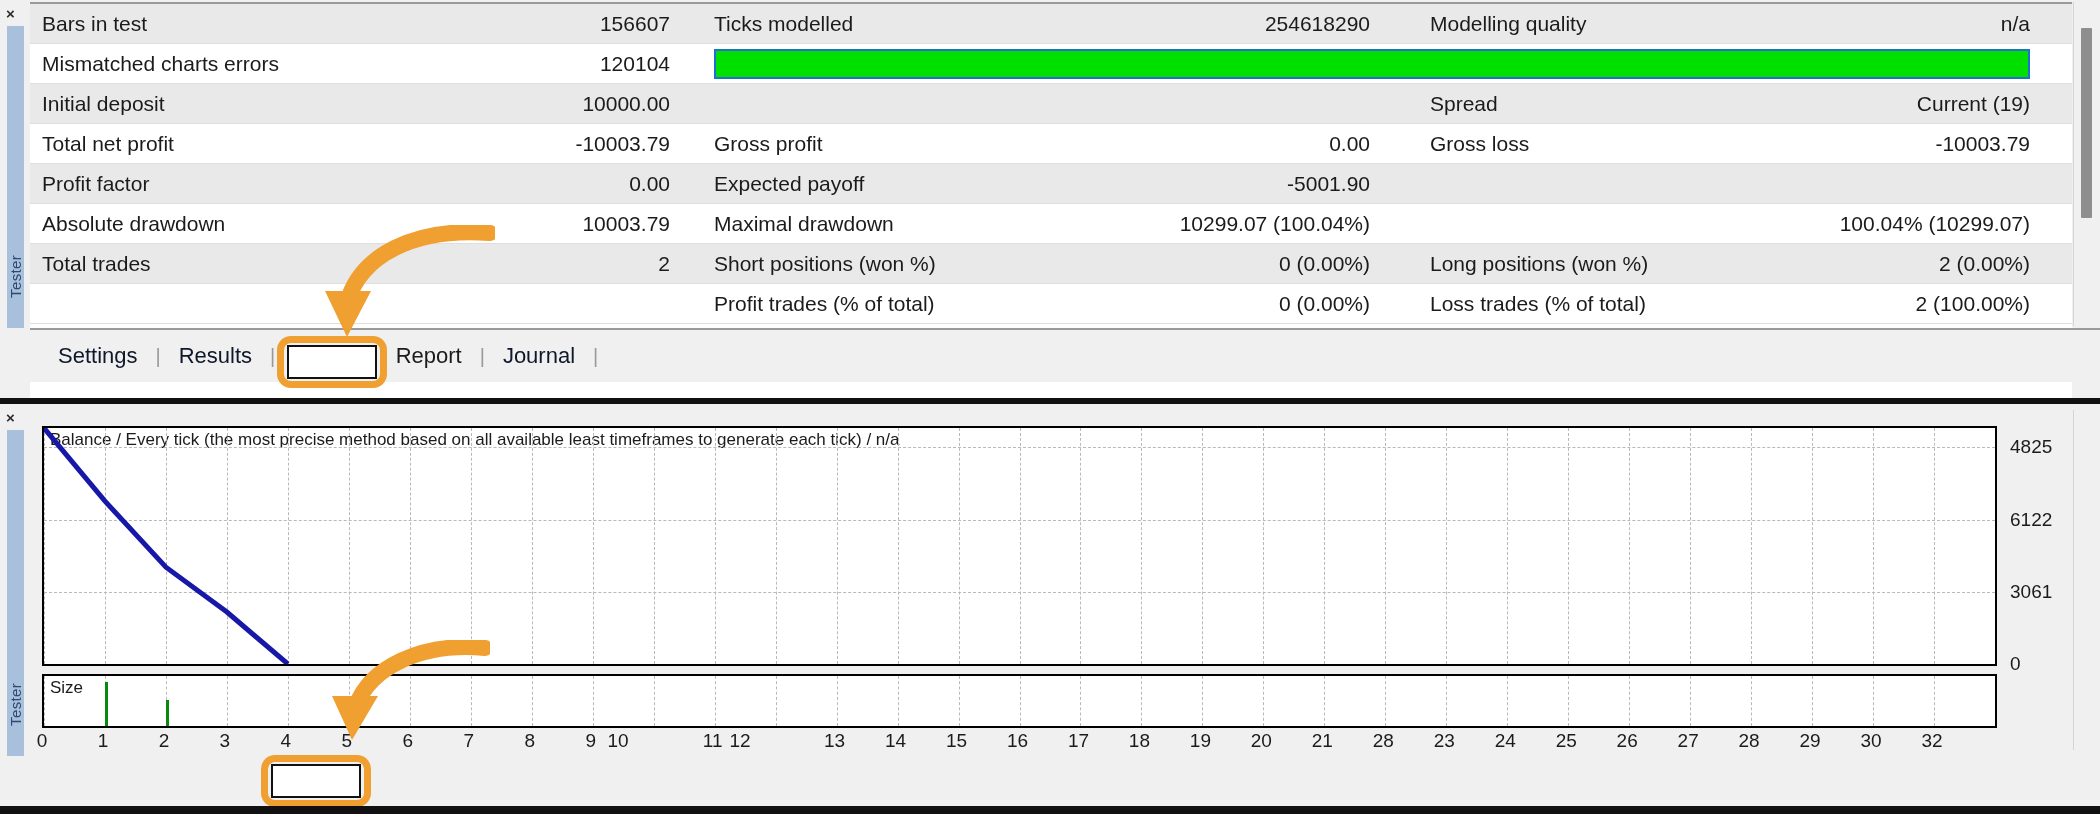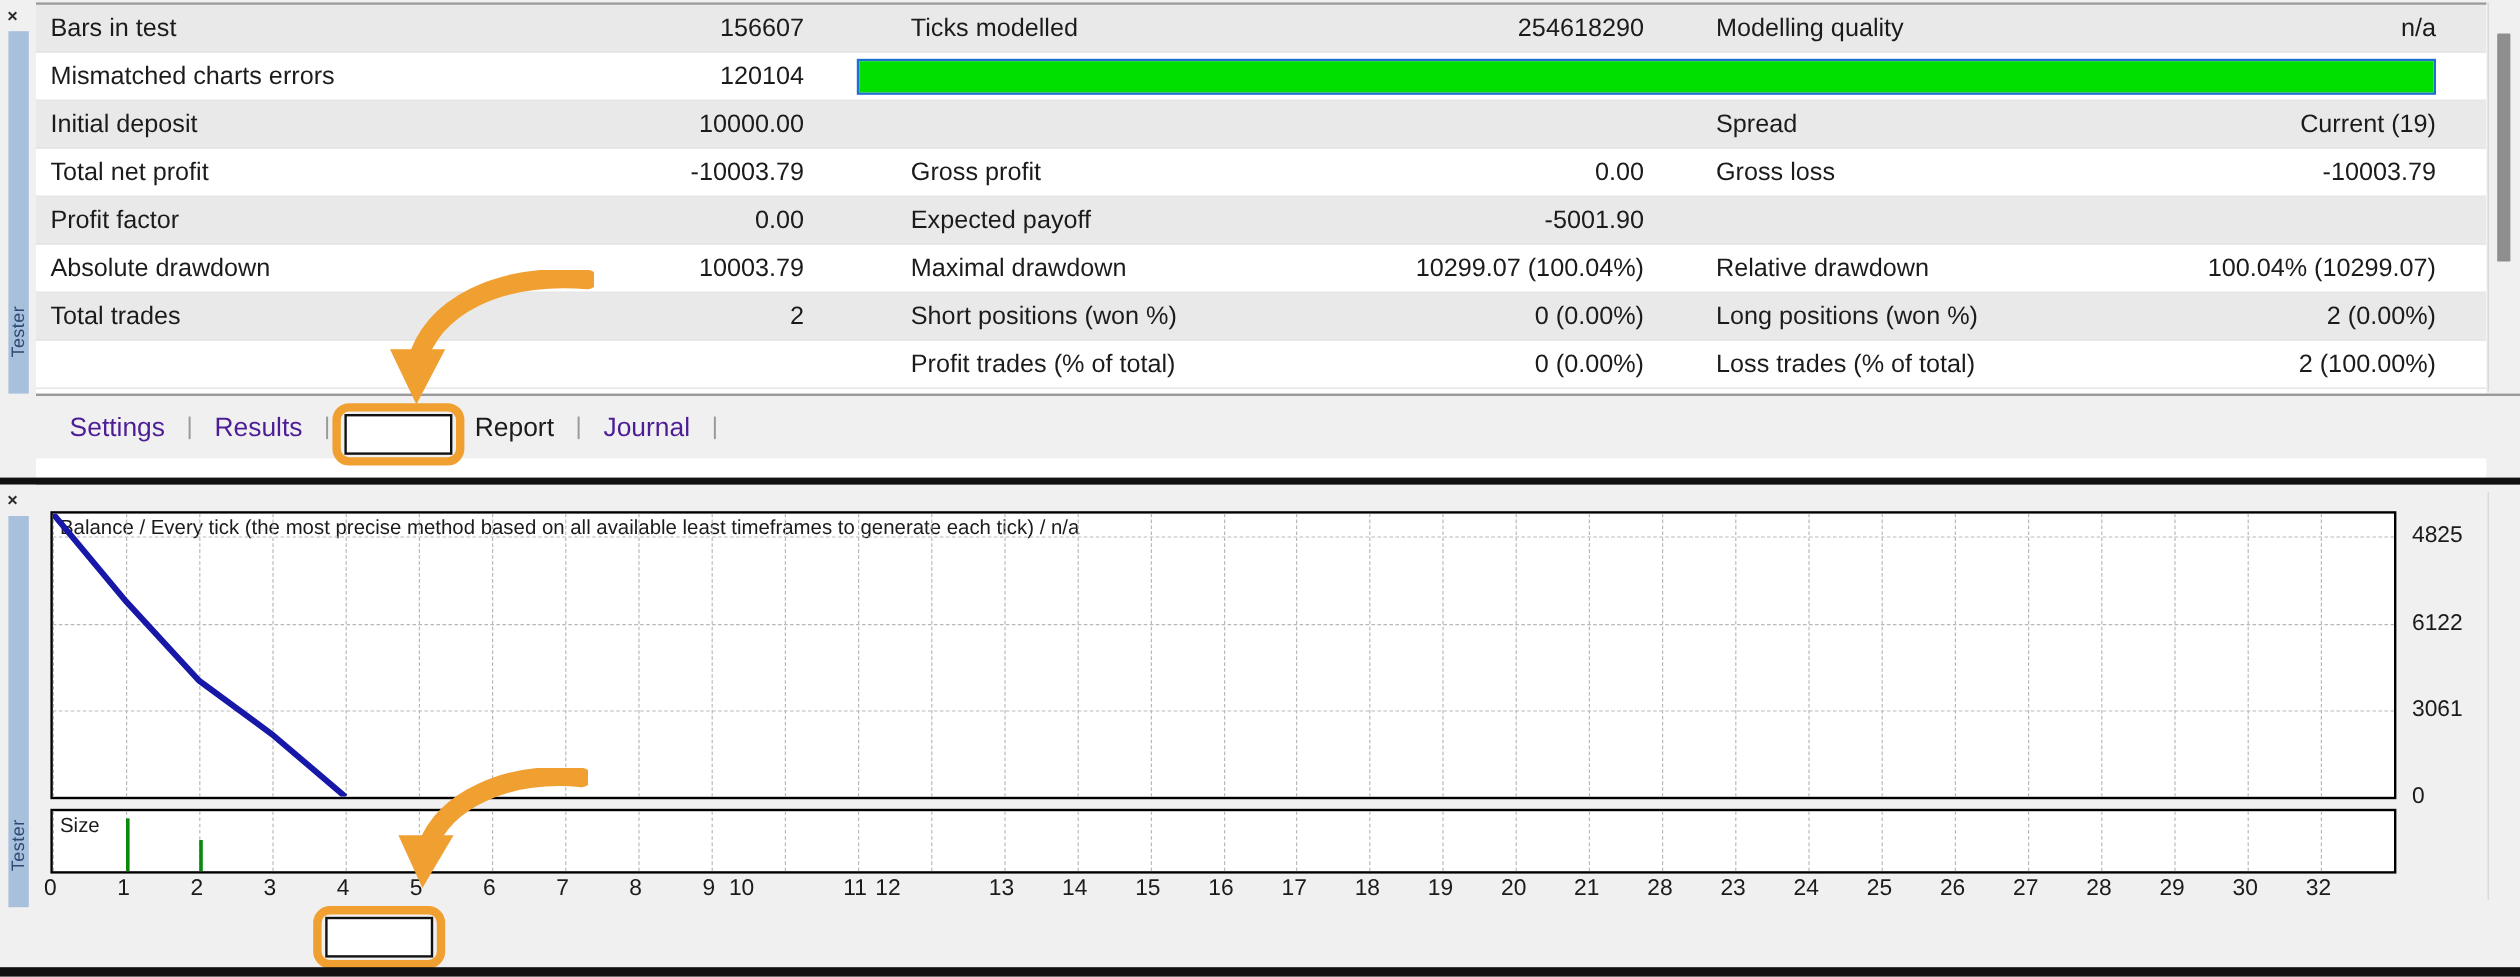--- a/index.html
+++ b/index.html
@@ -53,21 +53,21 @@
   }
   .rep-row.odd  { background: #e9e9e9; }
   .rep-row.even { background: #ffffff; }
   .cell {
     position: absolute; top: 0; height: 40px; line-height: 40px;
     font-size: 21px; color: #1b1b1b; white-space: nowrap;
     font-family: "Liberation Sans", sans-serif;
   }
   .c-lbl1 { left: 12px; }
   .c-val1 { left: 340px; width: 300px; text-align: right; }
-  .c-lbl2 { left: 684px; margin-left: 45px; }
+  .c-lbl2 { left: 684px; }
   .c-val2 { left: 1030px; width: 310px; text-align: right; }
   .c-lbl3 { left: 1400px; }
   .c-val3 { left: 1600px; width: 400px; text-align: right; }
 
   .progress-wrap {
     position: absolute; left: 684px; top: 5px;
     width: 1316px; height: 30px;
     border: 2px solid #1f6fd0; box-sizing: border-box;
     background: #fff;
   }
@@ -85,21 +85,21 @@
 
   
   .tabbar {
     position: absolute; left: 30px; width: 2070px; height: 52px;
     background: #f0f0f0;
     border-top: 2px solid #9a9a9a;
   }
   #report-tabbar { top: 328px; }
   .tabs { position: absolute; left: 12px; top: 0; height: 52px; display: flex; align-items: center; }
   .tab {
-    font-size: 22px; color: #4c1d95; padding: 0 16px; line-height: 52px;
+    font-size: 22px; color: #0f172a; padding: 0 16px; line-height: 52px;
     font-family: "Liberation Sans", sans-serif; white-space: nowrap;
     cursor: pointer;
   }
   .tab.active { color: #1b1b1b; }
   .tabsep { color: #9a9a9a; font-size: 20px; padding: 0 2px; }
 
   
   .hl {
     position: absolute;
     border: 7px solid #f0a030;
@@ -219,21 +219,20 @@
           <div class="cell c-lbl2">Expected payoff</div>
           <div class="cell c-val2">-5001.90</div>
           <div class="cell c-lbl3"></div>
           <div class="cell c-val3"></div>
         </div>
         <div class="rep-row even">
           <div class="cell c-lbl1">Absolute drawdown</div>
           <div class="cell c-val1">10003.79</div>
           <div class="cell c-lbl2">Maximal drawdown</div>
           <div class="cell c-val2">10299.07 (100.04%)</div>
-          <div class="cell c-lbl3">Relative drawdown</div>
           <div class="cell c-val3">100.04% (10299.07)</div>
         </div>
         <div class="rep-row odd">
           <div class="cell c-lbl1">Total trades</div>
           <div class="cell c-val1">2</div>
           <div class="cell c-lbl2">Short positions (won %)</div>
           <div class="cell c-val2">0 (0.00%)</div>
           <div class="cell c-lbl3">Long positions (won %)</div>
           <div class="cell c-val3">2 (0.00%)</div>
         </div>

